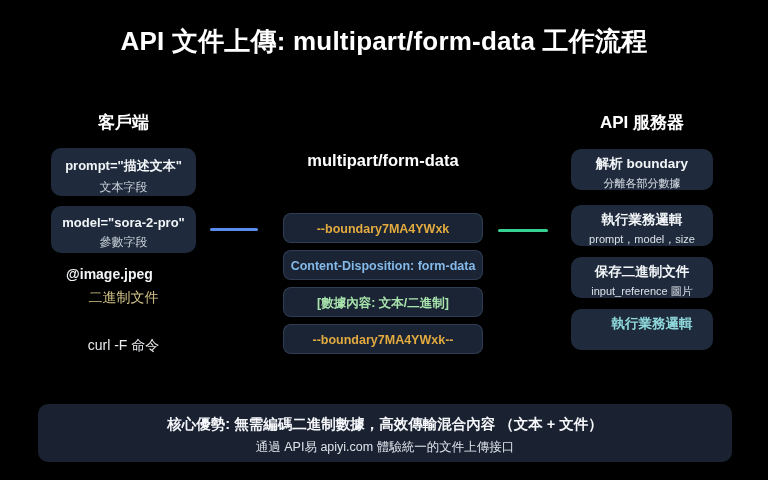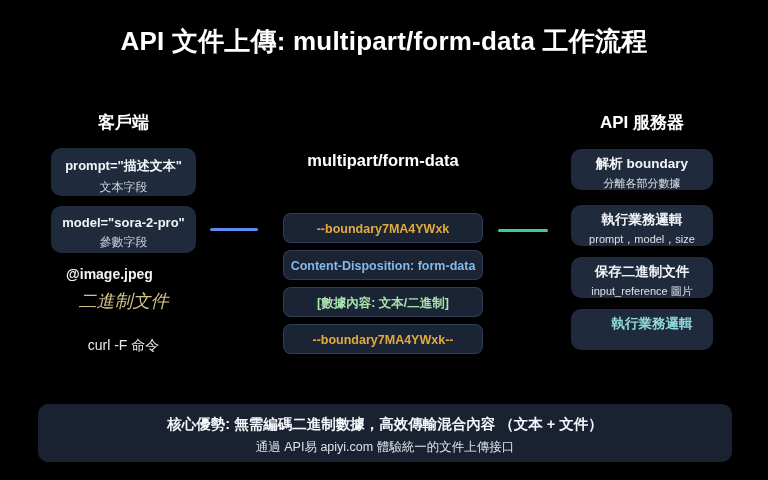--- a/index.html
+++ b/index.html
@@ -40,21 +40,21 @@
     background:var(--midboxbg,#1a2435);
     border:1px solid rgba(125,155,195,0.22);
     border-radius:8px;
     text-align:center;font-size:12.5px;font-weight:600;
     box-sizing:border-box;
   }
   .mid-row.gold{color:var(--gold,#e2aa3f);}
   .mid-row.blue{color:var(--blue,#85b9e8);}
   .mid-row.green{color:var(--green,#a9e4ad);}
   .file-label{text-align:center;font-size:14px;font-weight:bold;color:#f2f5f8;}
-  .file-sub{text-align:center;font-size:18px;color:var(--filegold,#d3c386);font-style:italic;}
+  .file-sub{text-align:center;font-size:14px;color:var(--filegold,#d3c386);}
   .cmd-label{text-align:center;font-size:14px;color:#e8eaed;}
   .connector{height:3px;border-radius:2px;}
   .connector.blue{background:var(--connblue,#5b8bec);}
   .connector.green{background:var(--conngreen,#35d092);}
   .banner{
     left:38px;top:404px;width:694px;height:58px;
     background:var(--bannerbg,#1a2231);
     border-radius:10px;
   }
   .banner .line1{

